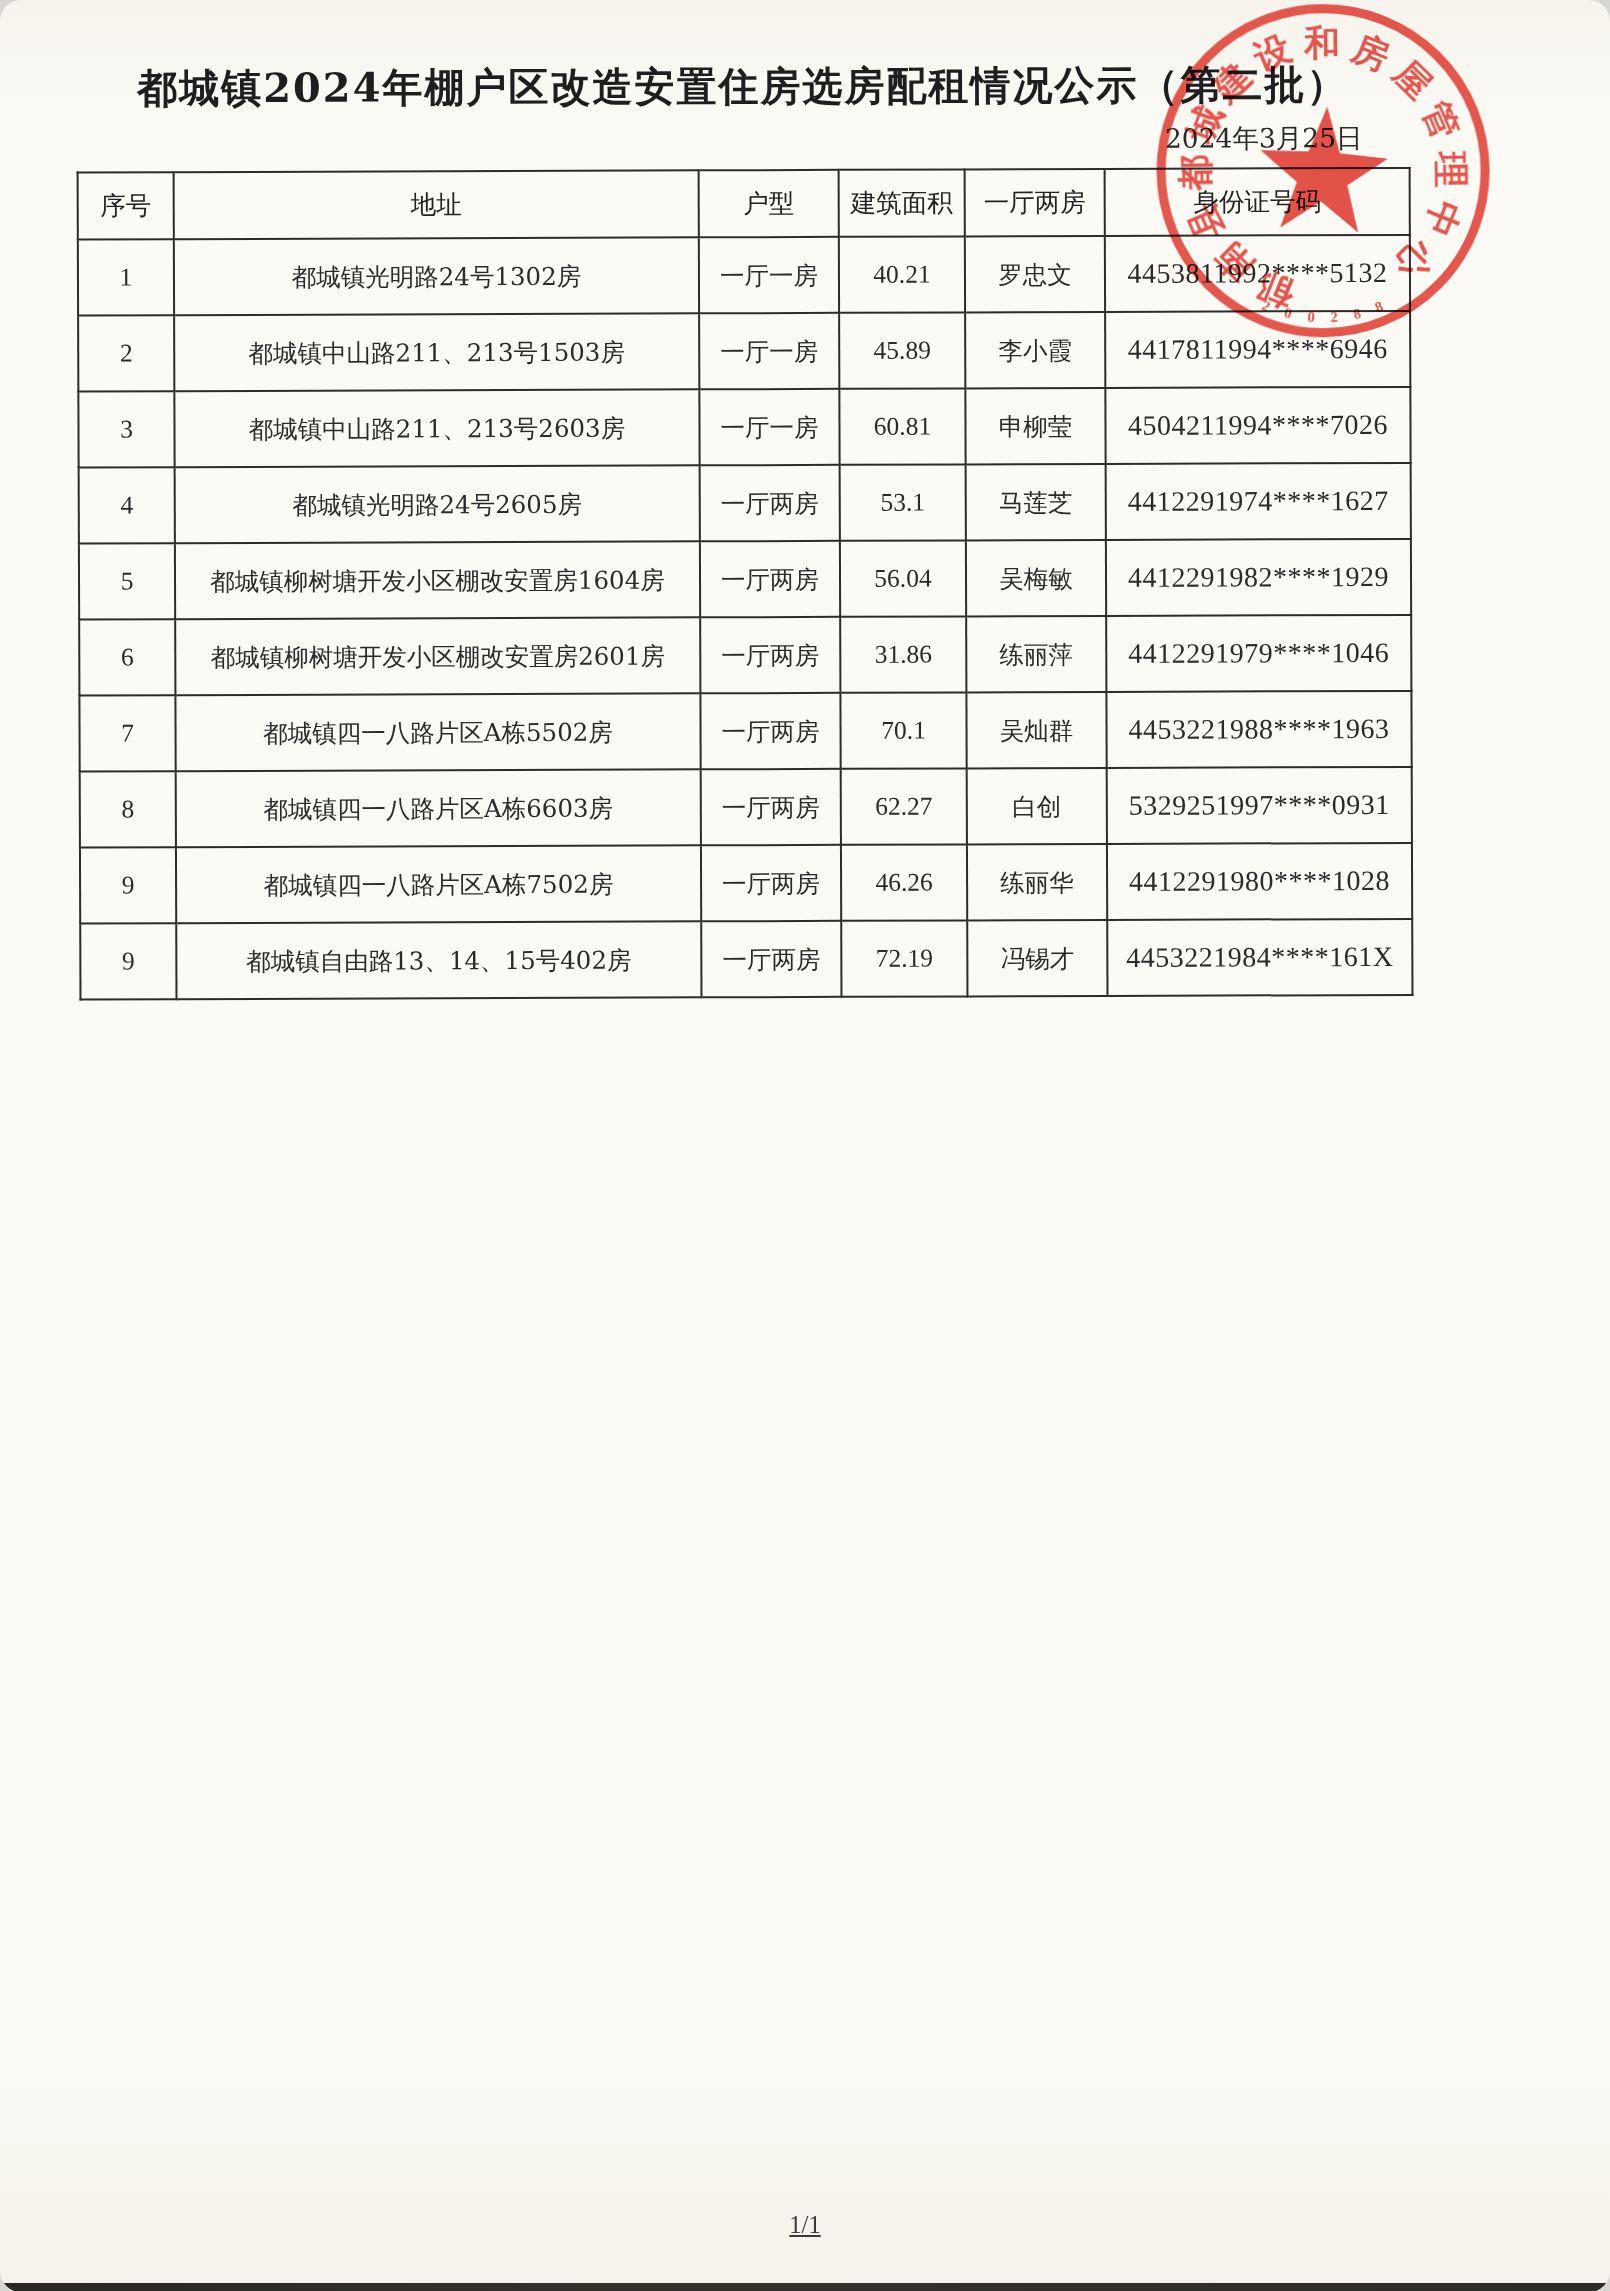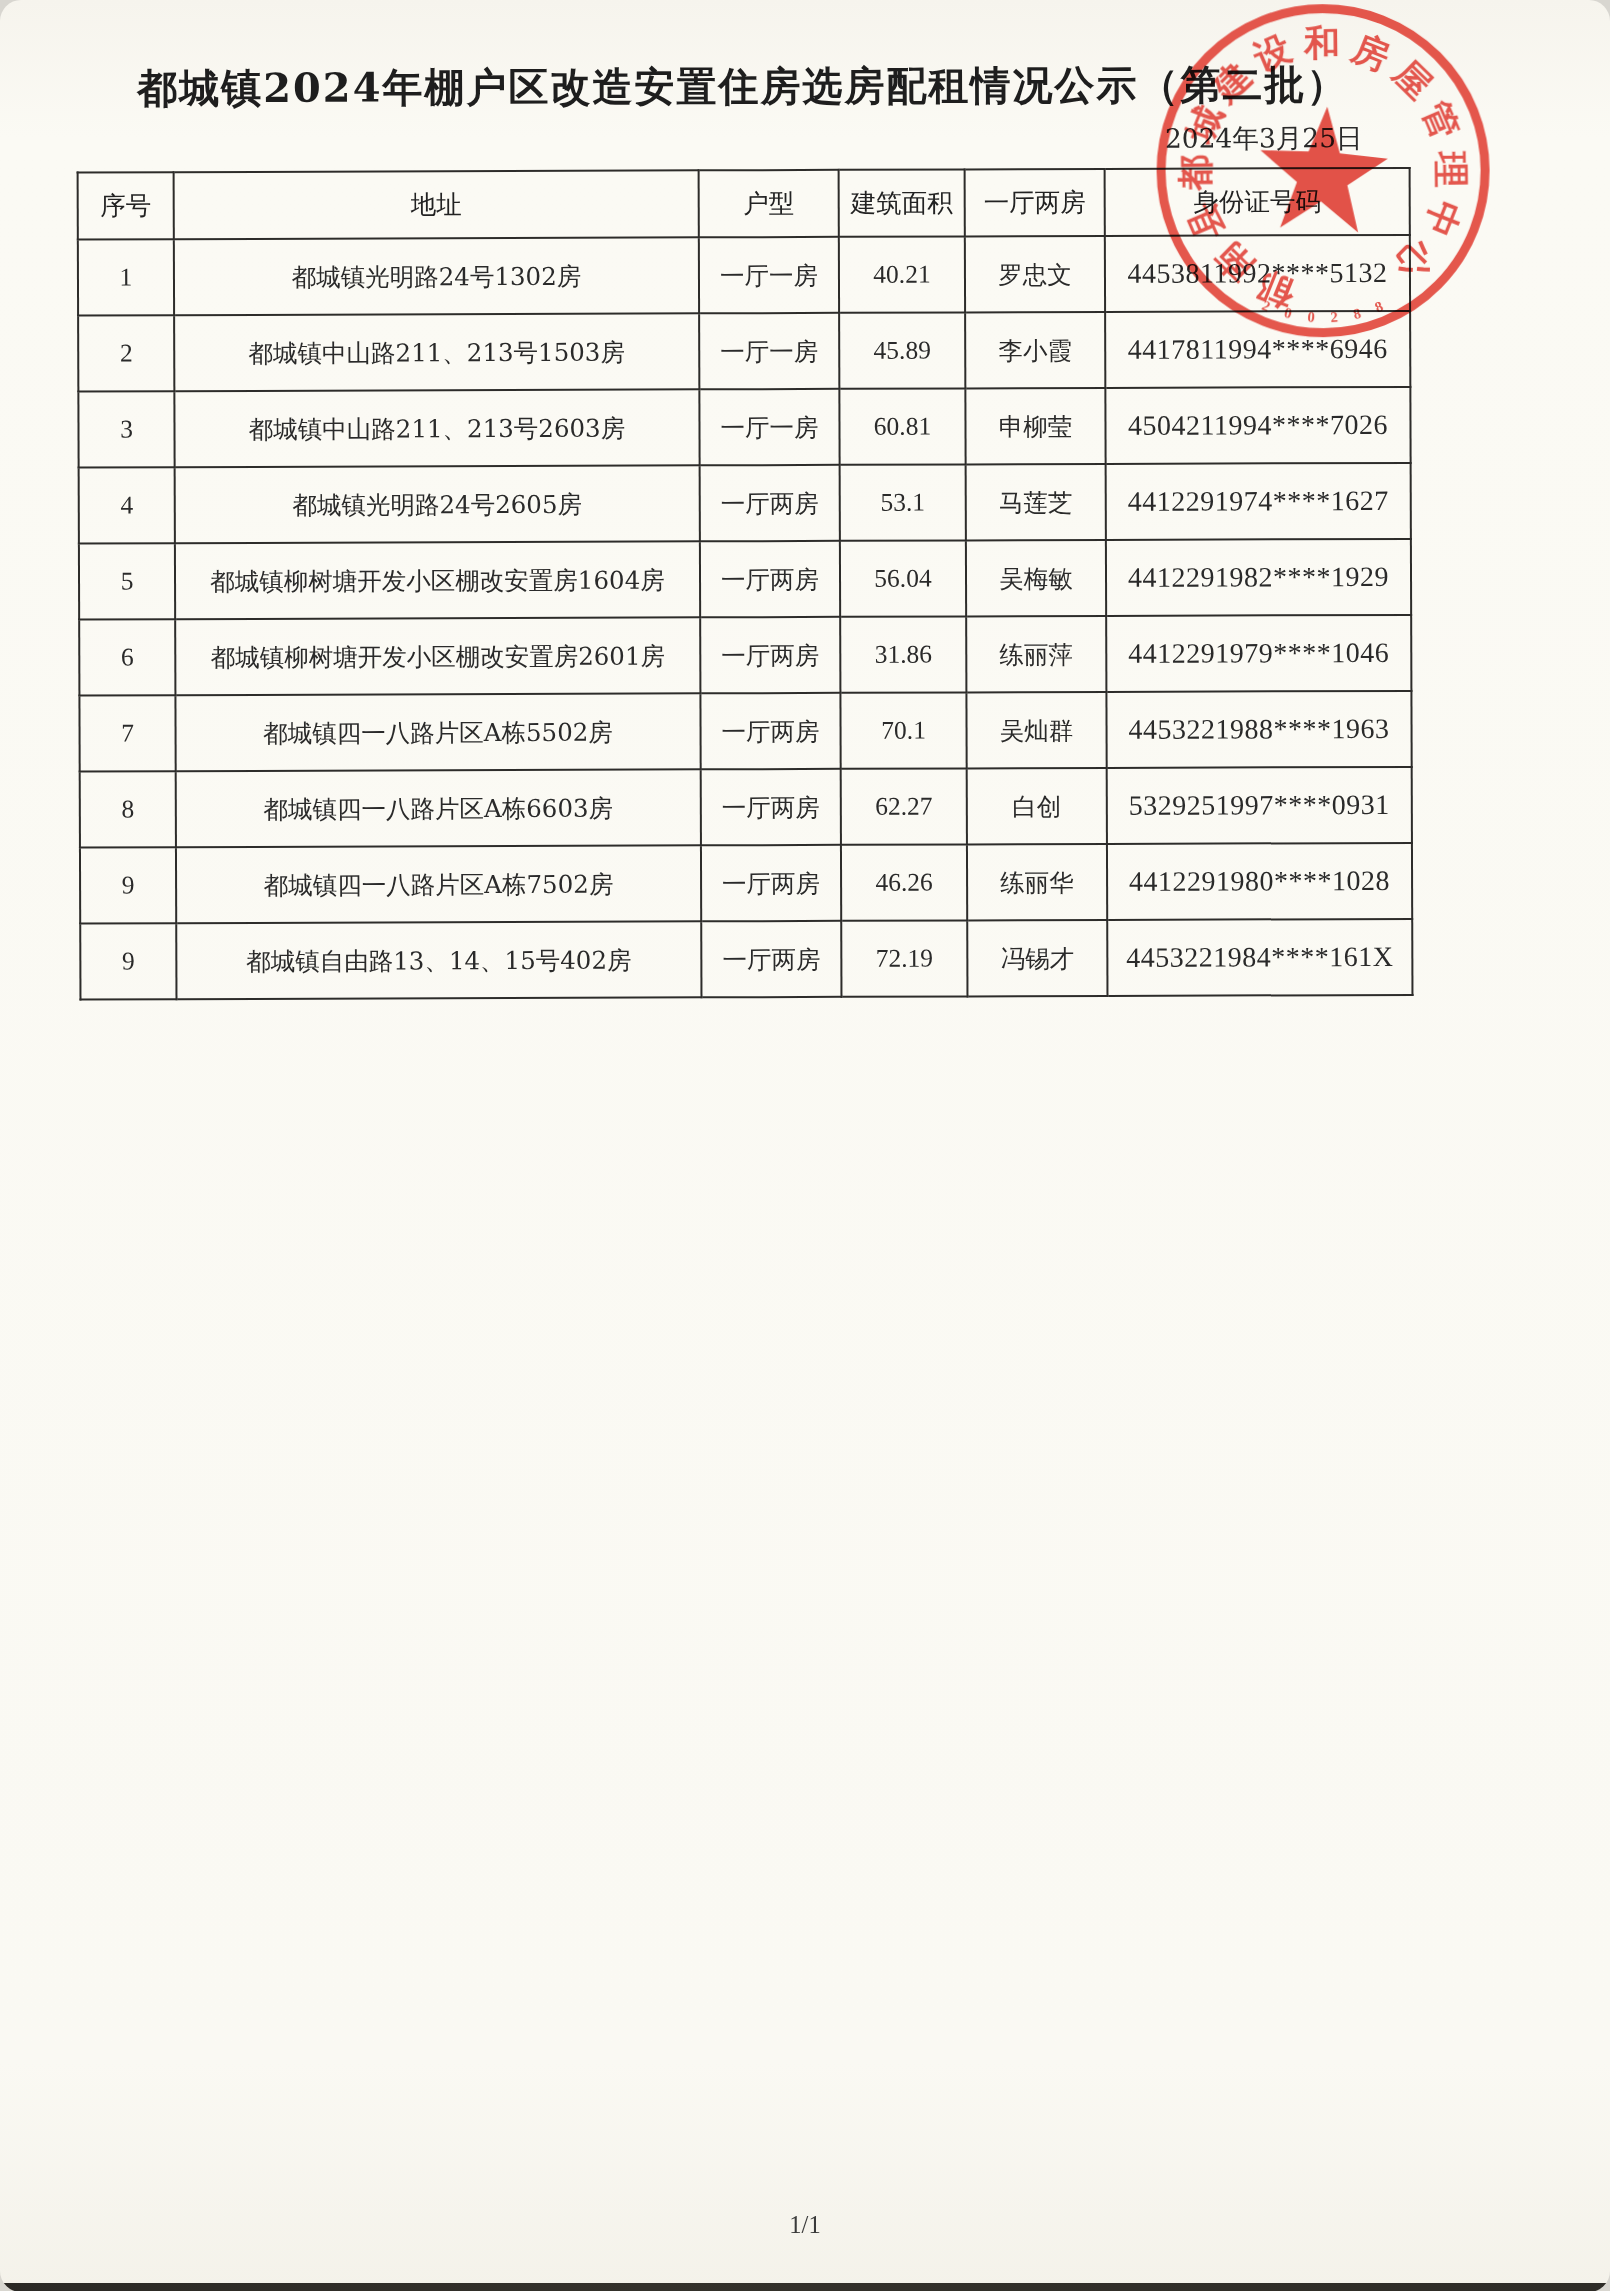--- a/index.html
+++ b/index.html
@@ -40,20 +40,21 @@
     font-family:"Liberation Serif",serif; font-size:25.5px;
   }
   table.alloc td:nth-child(6) {
     font-family:"Liberation Serif",serif; font-size:28px; letter-spacing:0.5px;
   }
 
   .page-number {
     position:absolute; top:2211px; left:0; width:100%;
     text-align:center; font-size:24.5px; color:#3a3a3a;
     font-family:"Liberation Serif",serif;
+    text-decoration:underline;
   }
   .bottom-edge {
     position:absolute; bottom:0; left:0; width:100%; height:8.8px;
     background:linear-gradient(90deg,#2b2925 0%,#34312b 40%,#2e2c27 100%);
   }
 
   .stamp {
     position:absolute; left:1160px; top:5.9px; width:333px; height:333px;
     mix-blend-mode:multiply; opacity:.93; filter:blur(0.3px);
     pointer-events:none;

